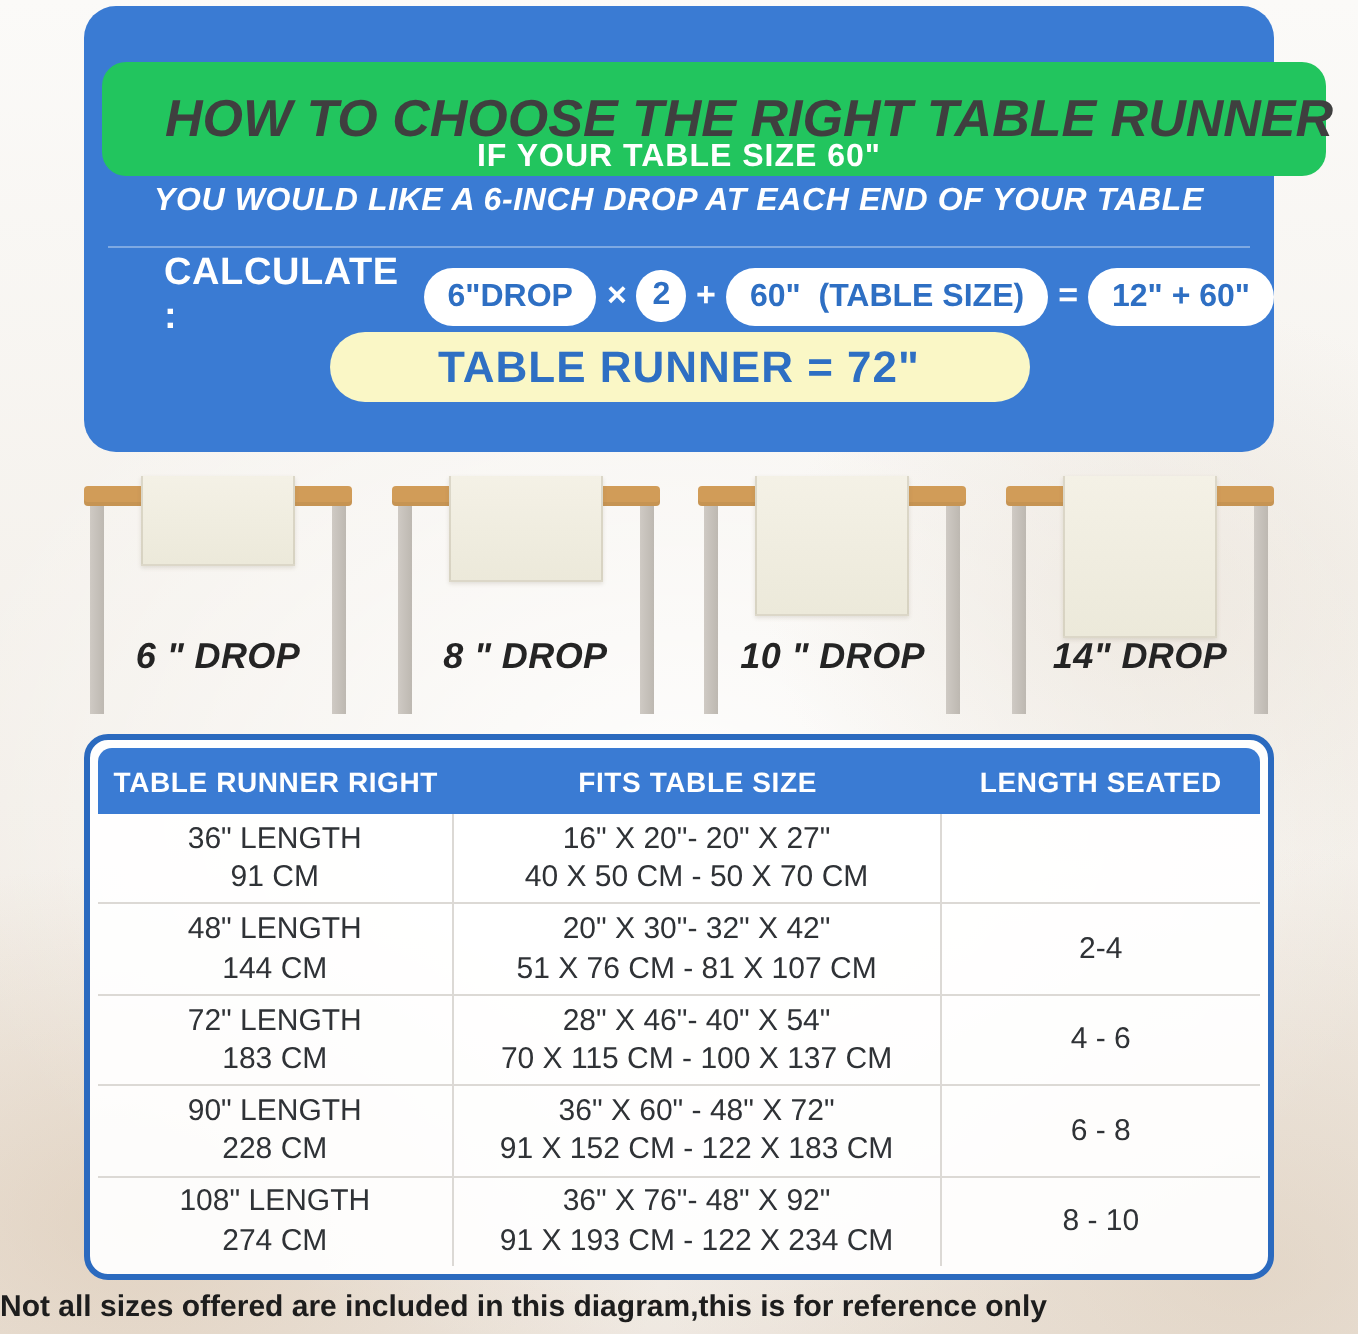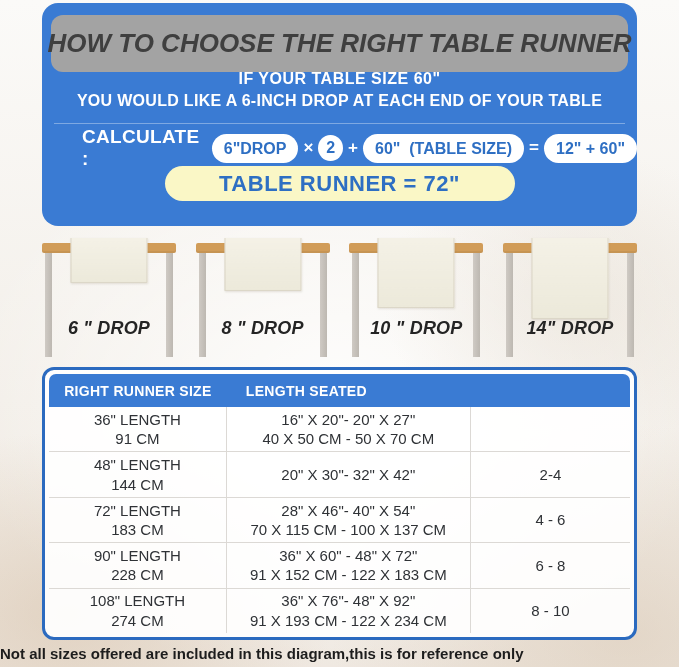--- a/index.html
+++ b/index.html
@@ -10,28 +10,28 @@
       radial-gradient(380px 260px at 10% 92%, rgba(205,178,148,.40), rgba(205,178,148,0) 70%),
       radial-gradient(420px 300px at 92% 95%, rgba(208,186,160,.38), rgba(208,186,160,0) 70%),
       radial-gradient(260px 200px at 85% 45%, rgba(222,211,196,.35), rgba(222,211,196,0) 75%),
       radial-gradient(500px 380px at 50% 60%, rgba(255,255,255,.9), rgba(255,255,255,0) 75%),
       linear-gradient(180deg, #fbfaf8 0%, #f3efe9 60%, #eee7df 100%);
   }
 
   
   .top-panel { position:absolute; left:42px; top:3px; width:595px; height:223px;
     background:#3a7bd3; border-radius:16px; }
-  .title-bar { position:absolute; left:9px; top:12px; width:577px; height:57px;
-    background:#a3a3a3; border-radius:12px; display:flex; align-items:center; justify-content:center; }
+  .title-bar { position:absolute; left:9px; top:28px; width:577px; height:57px;
+    background:#22c55e; border-radius:12px; display:flex; align-items:center; justify-content:center;padding-left:35px; }
   .title-bar h1 { margin:0; font-size:26px; font-weight:bold; font-style:italic;
     color:#3f3f3f; letter-spacing:0px; white-space:nowrap; }
   .intro-1 { position:absolute; top:67px; left:0; width:100%; text-align:center;
     color:#fff; font-size:16px; font-weight:bold; letter-spacing:.5px; }
   .intro-2 { position:absolute; top:89px; left:0; width:100%; text-align:center;
-    color:#fff; font-size:16px; font-weight:bold; letter-spacing:.3px; white-space:nowrap; }
+    color:#fff; font-size:16px; font-weight:bold; letter-spacing:.3px; white-space:nowrap;font-style:italic; }
   .hdivider { position:absolute; top:120px; left:12px; right:12px; height:1px;
     background:rgba(255,255,255,.35); }
   .calc-row { position:absolute; top:130px; left:0; width:100%; height:30px;
     display:flex; align-items:center; justify-content:center; gap:5px; }
   .calc-label { color:#fff; font-size:19px; font-weight:bold; letter-spacing:.3px; margin-right:2px;margin-left:40px; }
   .pill { background:#fff; color:#2e6fc3; font-weight:bold; font-size:16px;
     padding:0 12px; height:29px; line-height:29px; border-radius:15px; white-space:pre; }
   .op { color:#fff; font-size:17px; font-weight:bold; }
   .badge { width:26px; height:26px; border-radius:50%; background:#fff; color:#2e6fc3;
     font-weight:bold; font-size:16px; display:flex; align-items:center; justify-content:center; }
@@ -130,21 +130,22 @@
       <div class="runner"></div>
       <div class="tabletop"></div>
       <div class="leg left"></div>
       <div class="leg right"></div>
       <div class="drop-label">14" DROP</div>
     </div>
   </div>
 
   <div class="size-panel">
     <div class="thead">
-      <div class="th c1">RIGHT RUNNER SIZE</div>
+      <div class="th c1">TABLE RUNNER RIGHT</div>
+      <div class="th c2">FITS TABLE SIZE</div>
       <div class="th c3">LENGTH SEATED</div>
     </div>
     <div class="tbody">
 
       <div class="trow">
         <div class="td c1">
           <span>36" LENGTH</span>
           <span>91 CM</span>
         </div>
         <div class="td c2">
@@ -153,20 +154,21 @@
         </div>
       </div>
 
       <div class="trow">
         <div class="td c1">
           <span>48" LENGTH</span>
           <span>144 CM</span>
         </div>
         <div class="td c2">
           <span>20" X 30"- 32" X 42"</span>
+          <span>51 X 76 CM - 81 X 107 CM</span>
         </div>
         <div class="td c3">2-4</div>
       </div>
 
       <div class="trow">
         <div class="td c1">
           <span>72" LENGTH</span>
           <span>183 CM</span>
         </div>
         <div class="td c2">

